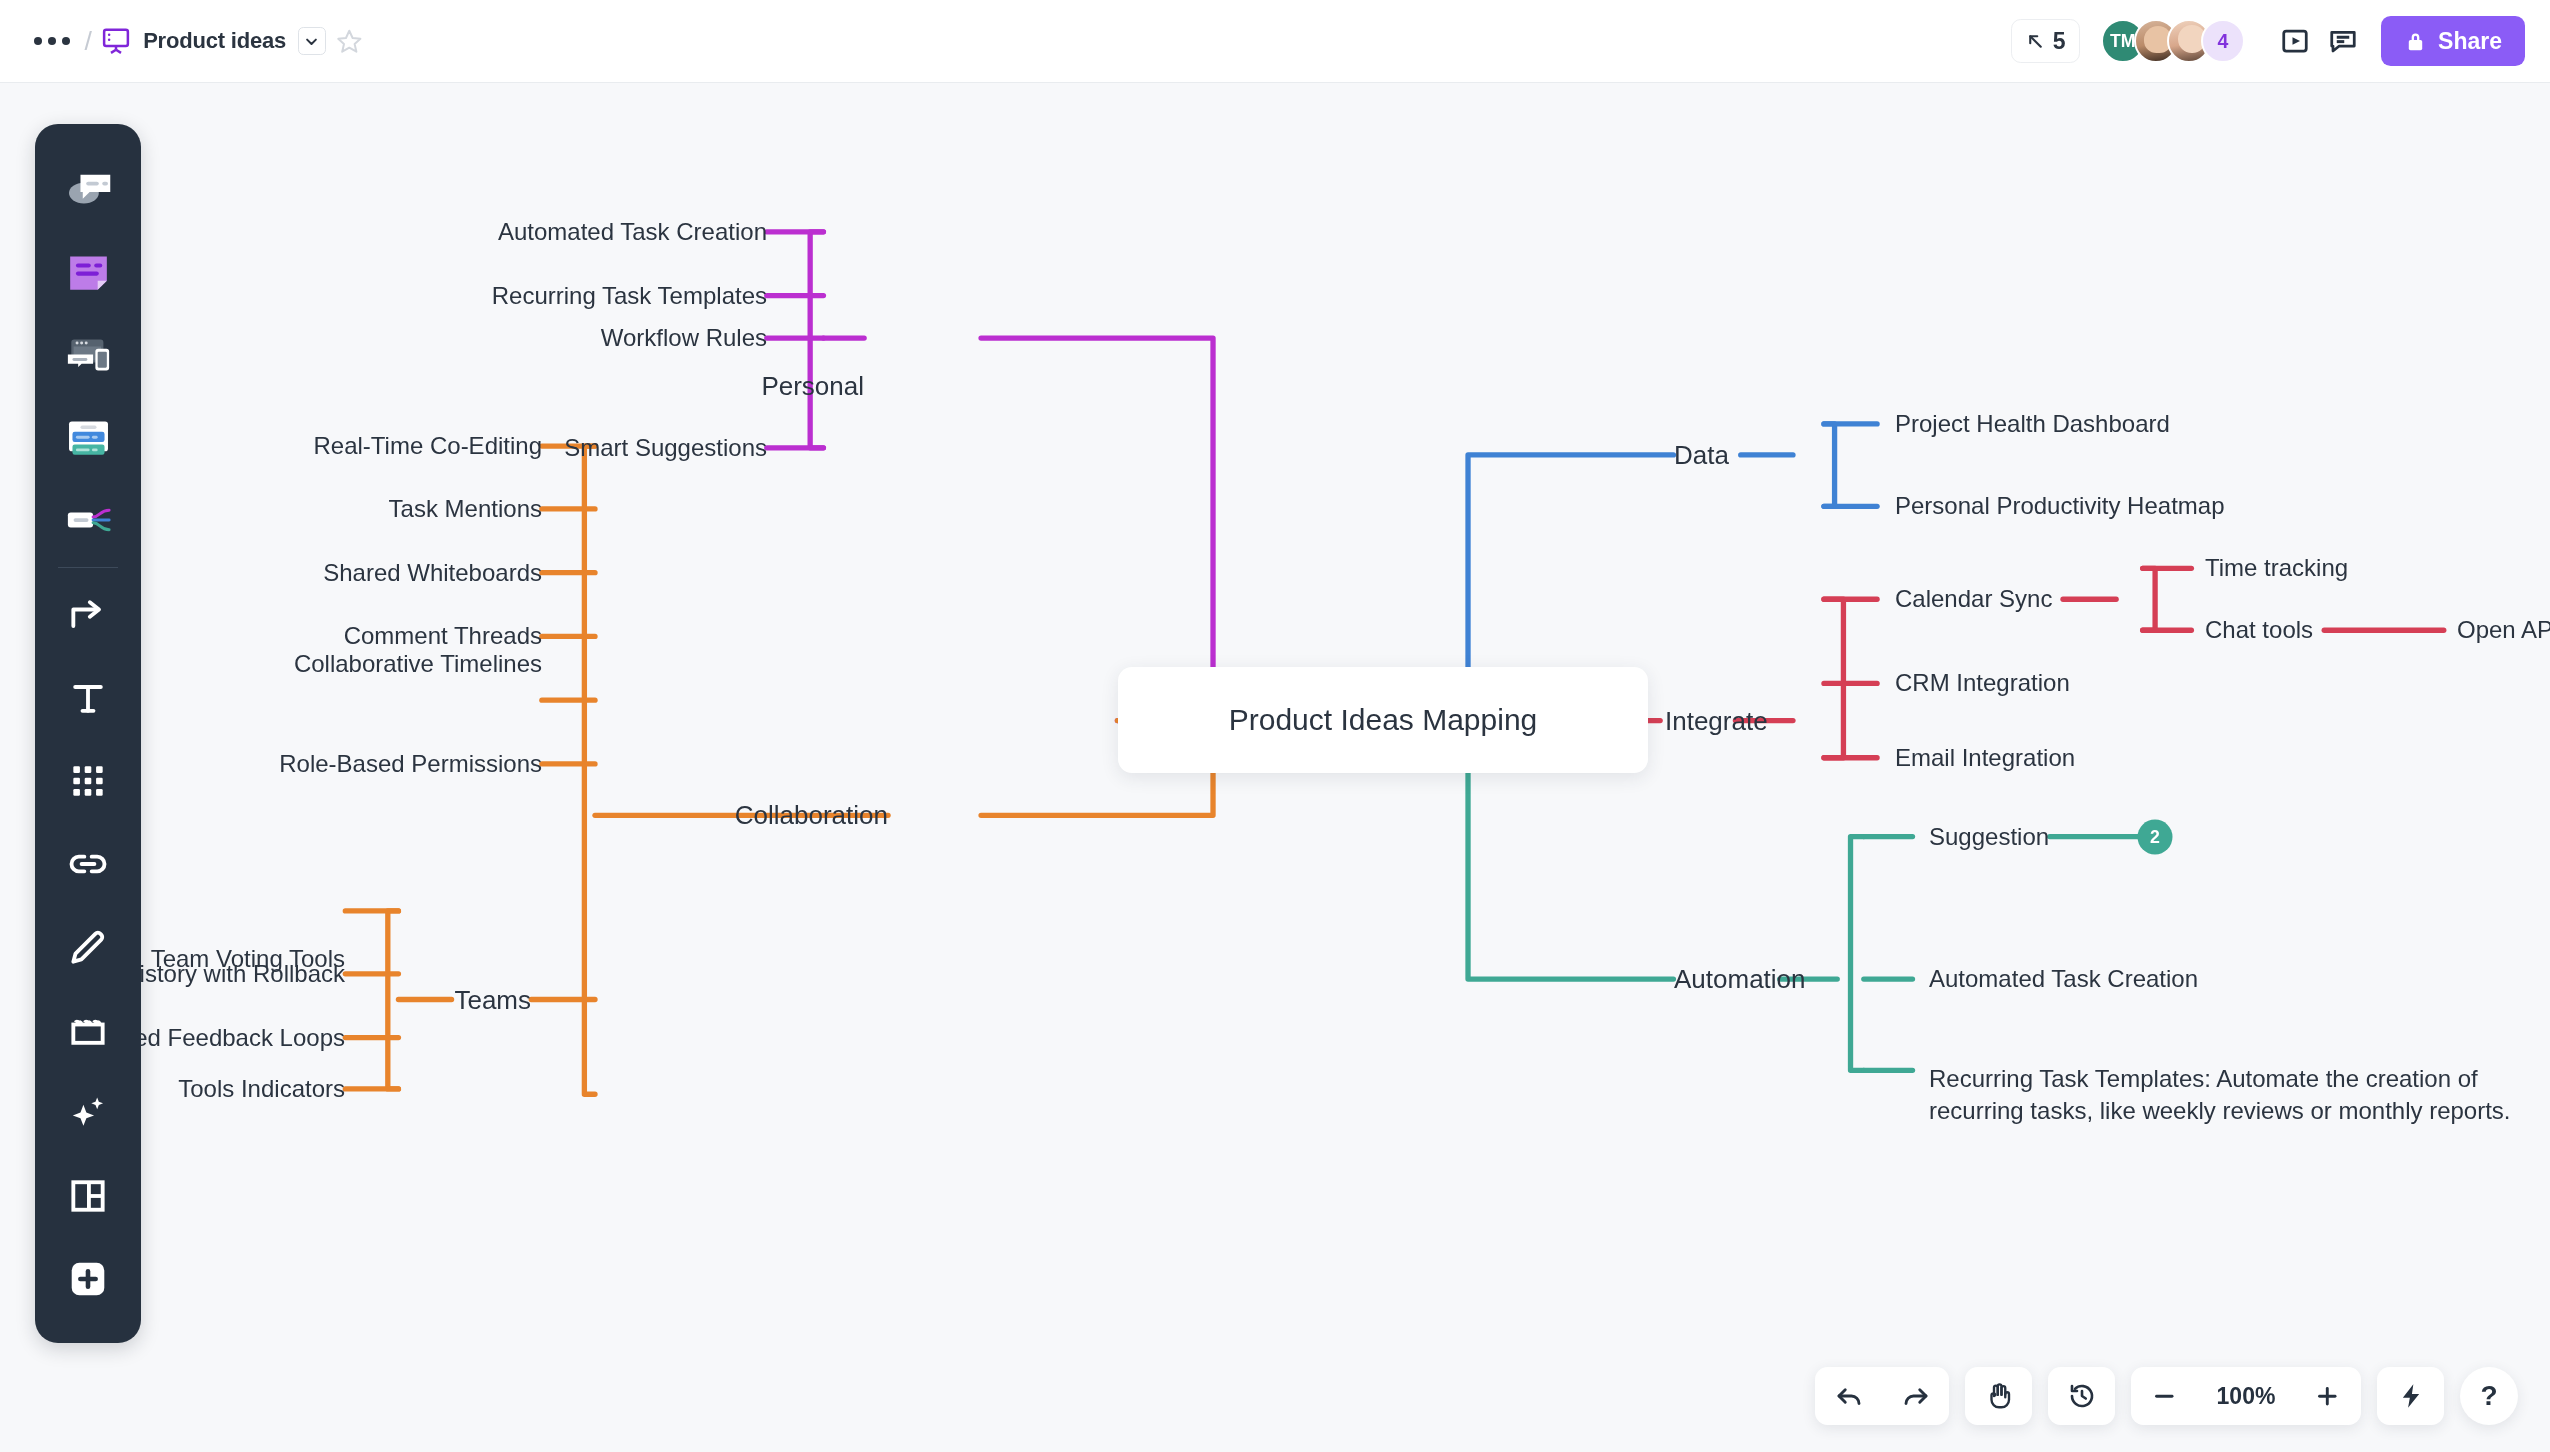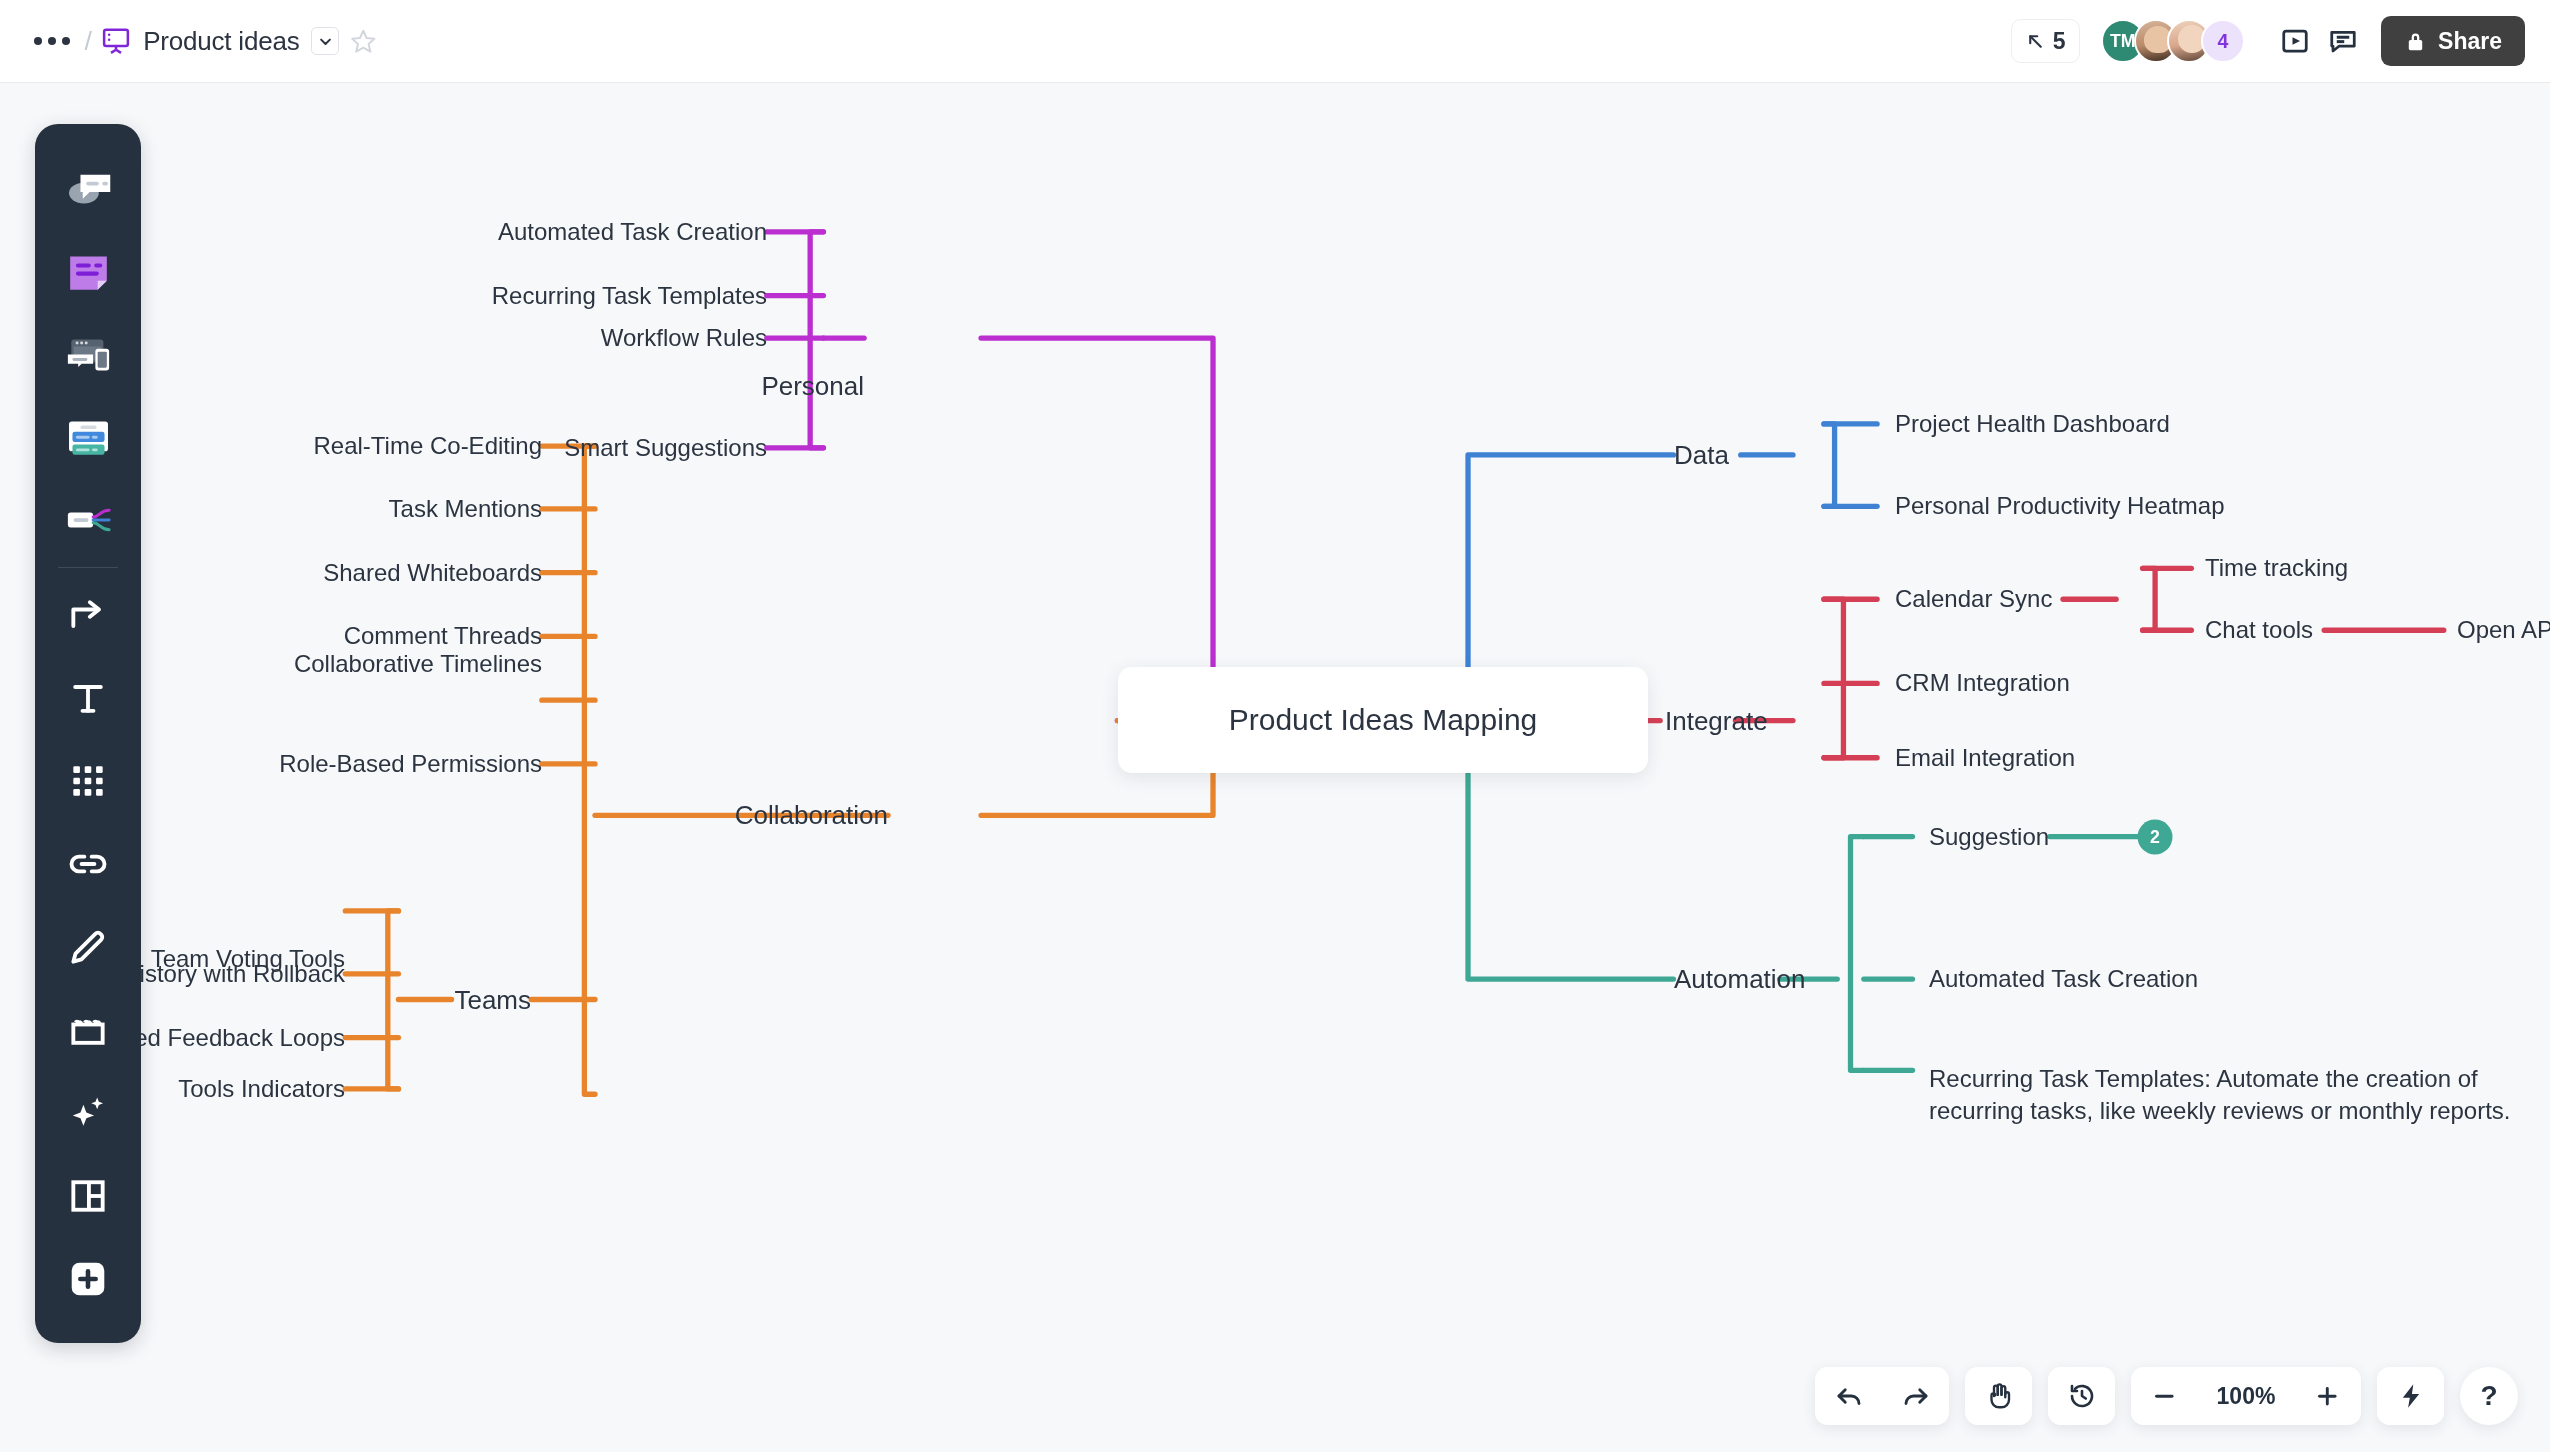--- a/index.html
+++ b/index.html
@@ -15,21 +15,21 @@
   .topbar{
     position:absolute; left:0; top:0; width:2550px; height:83px;
     background:#ffffff; border-bottom:0.9px solid #e9ecef;
     display:flex; align-items:center; z-index:40;
   }
   .tb-left{ display:flex; align-items:center; padding-left:25px; gap:0; }
   .dots{ display:flex; gap:6.2px; padding:7px 8.9px; cursor:pointer; }
   .dots i{ width:8px; height:8px; border-radius:50%; background:#2b3440; display:block; }
   .slash{ color:#c6cbd3; font-size:26.6px; margin:0 8.9px 0 5.3px; font-weight:300; }
   .board-icon{ width:30px; height:30px; margin-right:12.4px; display:flex; align-items:center; justify-content:center;}
-  .doc-title{ font-size:26px; font-weight:400; color:#2b3440; letter-spacing:-0.2px; }
+  .doc-title{ font-size:22px; font-weight:700; color:#2b3440; letter-spacing:-0.2px; }
   .chev-box{
     width:28px; height:28px; margin-left:11.5px; border:1.4px solid #dfe3e8; border-radius:5.3px;
     display:flex; align-items:center; justify-content:center; cursor:pointer; background:#fff;
   }
   .star{ margin-left:10.6px; cursor:pointer; display:flex; }
 
   .tb-right{ margin-left:auto; display:flex; align-items:center; padding-right:25px; gap:0; }
   .cursorbox{
     height:44px; min-width:69px; border:1.4px solid #eceef1; border-radius:9.7px; background:#fff;
     display:flex; align-items:center; justify-content:center; gap:7px; padding:0 12.4px; cursor:pointer;
@@ -45,21 +45,21 @@
   .av-tm{ background:#2f8a74; }
   .av-p1{ background:linear-gradient(170deg,#d7b49a 0%,#b98a68 55%,#3b2a20 100%); }
   .av-p1::after{ content:""; position:absolute; left:8px; top:5.3px; width:28px; height:26.6px;
      border-radius:50% 50% 45% 45%; background:#e8c3a4; }
   .av-p2{ background:linear-gradient(170deg,#efd2bd 0%,#d8a78b 55%,#5c4436 100%); }
   .av-p2::after{ content:""; position:absolute; left:8.9px; top:4.4px; width:27.5px; height:27.5px;
      border-radius:50%; background:#f2d5bf; }
   .av-more{ background:#ece2fb; color:#8233dc; font-size:19.5px; }
   .iconbtn{ width:48px; height:48px; display:flex; align-items:center; justify-content:center; cursor:pointer; }
   .share{
-    height:50px; margin-left:14px; background:#404040; border-radius:9.7px; color:#fff;
+    height:50px; margin-left:14px; background:#8b5cf6; border-radius:9.7px; color:#fff;
     display:flex; align-items:center; gap:10.6px; padding:0 23px; cursor:pointer;
     font-size:23px; font-weight:600;
   }
 
   
   .ltool{
     position:absolute; left:35px; top:124px; width:106px;
     background:#26313f; border-radius:23px; padding:23px 0 23px 0;
     display:flex; flex-direction:column; align-items:center; gap:0; z-index:35;
     box-shadow:0 5.3px 19.5px rgba(20,28,40,.18);

